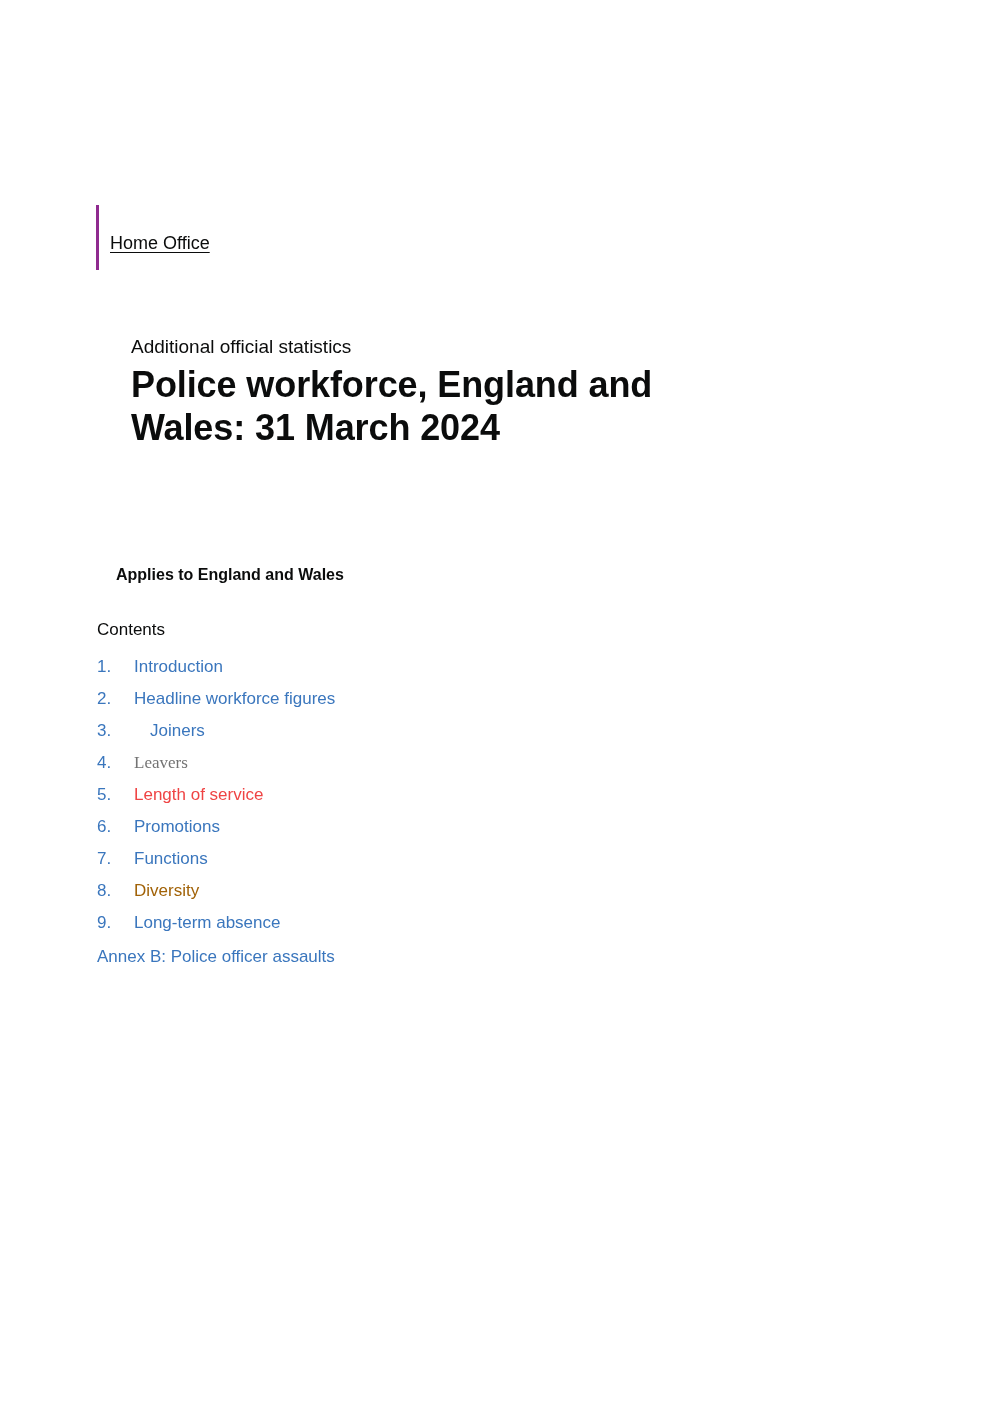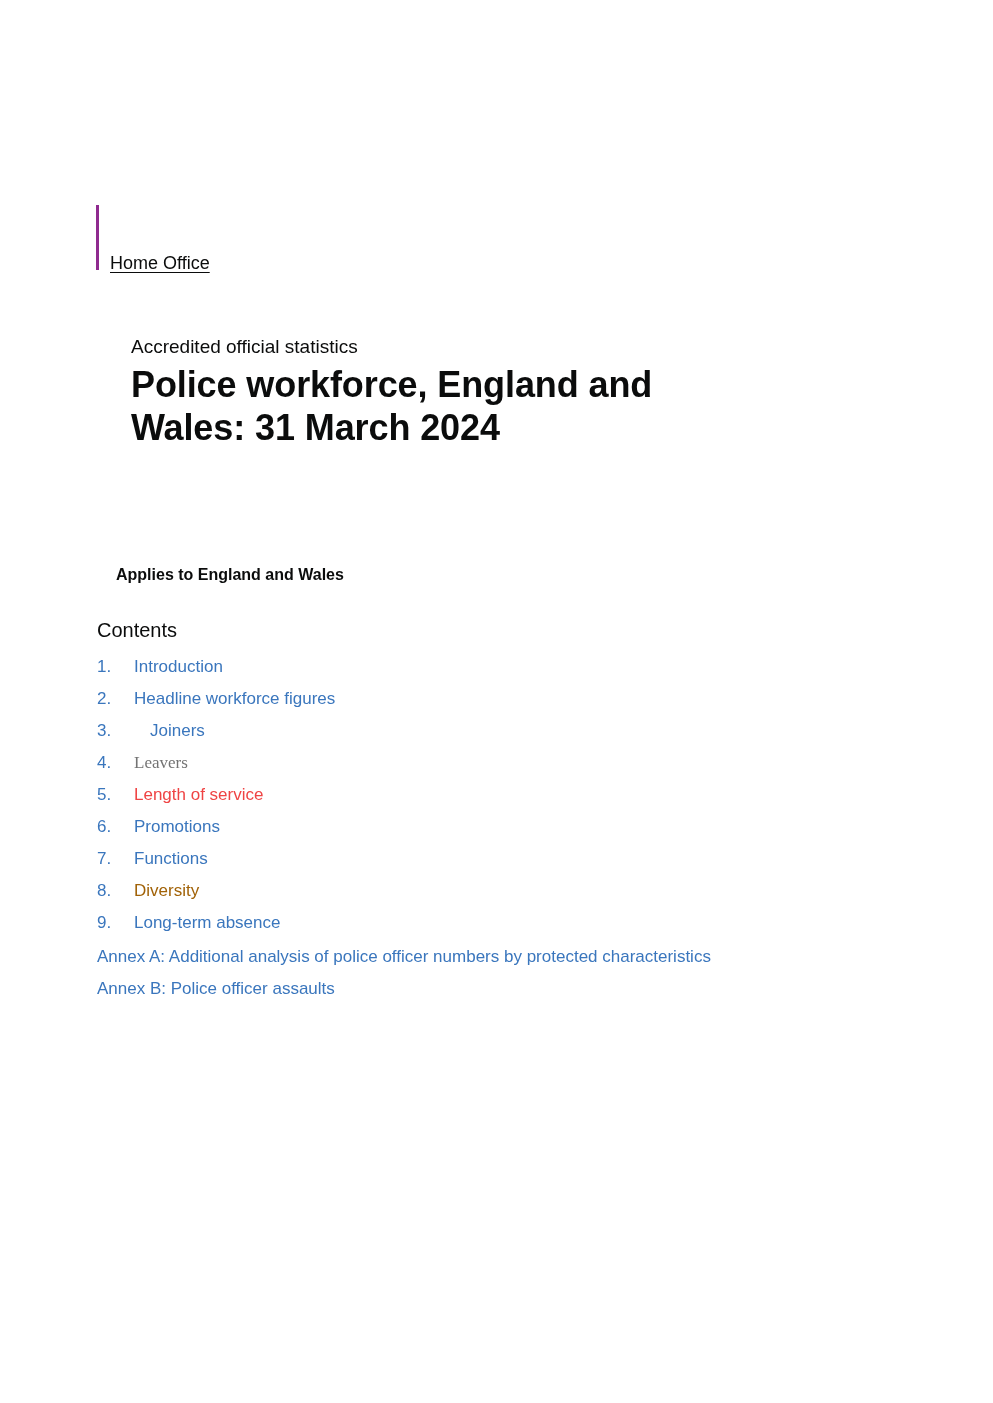--- a/index.html
+++ b/index.html
@@ -32,21 +32,21 @@
     position: absolute;
     left: 0;
     top: 2px;
     width: 3px;
     height: 65px;
     background: #8f2a8f;
   }
   .org-name {
     position: absolute;
     left: 14px;
-    top: 48px;
+    top: 28px;
     font-size: 18px;
     line-height: 24px;
     font-weight: 400;
     color: #0b0c0c;
     text-decoration: underline;
     text-underline-offset: 3px;
     text-decoration-thickness: 1px;
     white-space: nowrap;
   }
 
@@ -93,21 +93,21 @@
   }
 
   
   .contents-block {
     position: absolute;
     left: 97px;
     top: 618px;
     width: 800px;
   }
   .contents-heading {
-    font-size: 20px;
+    font-size: 17px;
     line-height: 24px;
     font-weight: 400;
     color: #0b0c0c;
     margin: 0 0 9px 0;
   }
   .contents-list {
     list-style: none;
     margin: 0;
     padding: 0;
   }
@@ -141,21 +141,21 @@
 <body>
 
 <div class="page">
 
   <div class="org-block">
     <div class="org-rule" style="background: rgb(143, 42, 143);"></div>
     <a class="org-name" href="#" style="text-decoration: underline;">Home Office</a>
   </div>
 
   <div class="title-block">
-    <p class="eyebrow">Accredited official statistics</p>
+    <p class="eyebrow">Additional official statistics</p>
     <h1 class="doc-title">Police workforce, England and Wales: 31 March 2024</h1>
   </div>
 
   <div class="applies-to">Applies to England and Wales</div>
 
   <div class="contents-block">
     <div class="contents-heading">Contents</div>
 
     <ul class="contents-list">
       <li class="contents-item" style="color: rgb(58, 118, 189);">
@@ -191,21 +191,18 @@
         <a class="item-label" href="#" style="text-decoration: none; color: #a16207;">Diversity</a>
       </li>
       <li class="contents-item" style="color: rgb(58, 118, 189);">
         <span class="item-num" style="color: rgb(58, 118, 189);">9.</span>
         <a class="item-label" href="#" style="text-decoration: none; color: rgb(58, 118, 189);">Long-term absence</a>
       </li>
     </ul>
 
     <ul class="annex-list">
       <li class="annex-item" style="color: rgb(58, 118, 189);">
-        <a class="item-label" href="#" style="text-decoration: none; color: rgb(58, 118, 189);">Annex A: Additional analysis of police officer numbers by protected characteristics</a>
-      </li>
-      <li class="annex-item" style="color: rgb(58, 118, 189);">
         <a class="item-label" href="#" style="text-decoration: none; color: rgb(58, 118, 189);">Annex B: Police officer assaults</a>
       </li>
     </ul>
   </div>
 
 </div>
 
 </body></html>

